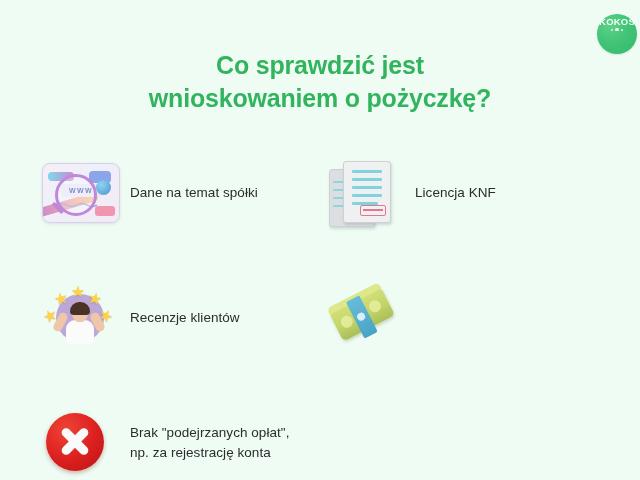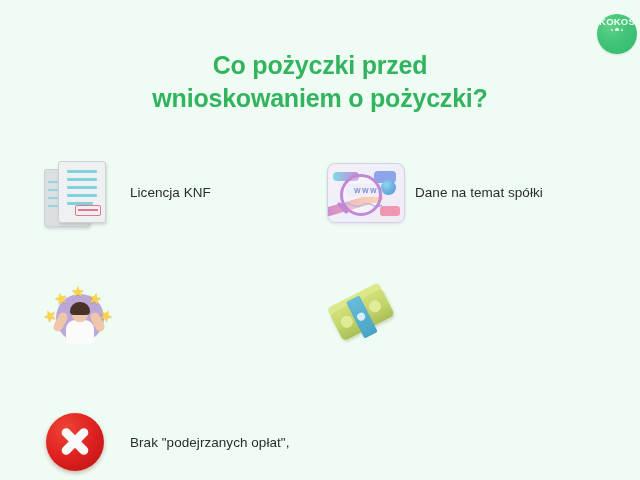--- a/index.html
+++ b/index.html
@@ -300,25 +300,46 @@
   <span class="logo-dots">
     <i></i>
       <i class="b"></i>
       <i></i>
   </span>
   <span class="logo-word">KOKOS</span>
   <span class="logo-sub"></span>
 </div>
 
 <h1 id="page-title">
-  <span class="line">Co pożyczki przed</span>
-  <span class="line">wnioskowaniem o pożyczki?</span>
+  <span class="line">Co sprawdzić jest</span>
+  <span class="line">wnioskowaniem o pożyczkę?</span>
 </h1>
 
 <div id="checklist">
+
+  <div class="check-item">
+    <div class="item-icon">
+      <div class="ic-web">
+        <span class="bar-a"></span>
+        <span class="bar-b"></span>
+        <span class="streak"></span>
+        <span class="tag"></span>
+        <svg class="squig" viewBox="0 0 44 6">
+          <path d="M0 3 Q5 0 10 3 T20 3 T30 3 T40 3" fill="none" stroke="#8da0e0" stroke-width="1.4"></path>
+        </svg>
+        <span class="www">WWW</span>
+        <span class="glass"></span>
+        <span class="handle"></span>
+        <span class="blob"></span>
+      </div>
+    </div>
+    <div class="item-label">
+      <span>Dane na temat spółki</span>
+    </div>
+  </div>
 
   <div class="check-item">
     <div class="item-icon">
       <div class="ic-docs">
         <span class="sheet back"></span>
         <span class="bln" style="top:22px"></span>
         <span class="bln" style="top:30px"></span>
         <span class="bln" style="top:38px"></span>
         <span class="bln" style="top:46px"></span>
         <span class="sheet front">
@@ -331,55 +352,37 @@
         </span>
       </div>
     </div>
     <div class="item-label">
       <span>Licencja KNF</span>
     </div>
   </div>
 
   <div class="check-item">
     <div class="item-icon">
-      <div class="ic-web">
-        <span class="bar-a"></span>
-        <span class="bar-b"></span>
-        <span class="streak"></span>
-        <span class="tag"></span>
-        <svg class="squig" viewBox="0 0 44 6">
-          <path d="M0 3 Q5 0 10 3 T20 3 T30 3 T40 3" fill="none" stroke="#8da0e0" stroke-width="1.4"></path>
-        </svg>
-        <span class="www">WWW</span>
-        <span class="glass"></span>
-        <span class="handle"></span>
-        <span class="blob"></span>
-      </div>
-    </div>
-    <div class="item-label">
-      <span>Dane na temat spółki</span>
-    </div>
-  </div>
-
-  <div class="check-item">
-    <div class="item-icon">
       <div class="ic-rev">
         <span class="disc"></span>
         <span class="star s1">★</span>
         <span class="star s2">★</span>
         <span class="star s3">★</span>
         <span class="star s4">★</span>
         <span class="star s5">★</span>
         <span class="arm l"></span>
         <span class="arm r"></span>
         <span class="body"></span>
         <span class="head"></span>
         <span class="hair"></span>
       </div>
     </div>
+    <div class="item-label">
+      <span>Recenzje klientów</span>
+    </div>
   </div>
 
 
   <div class="check-item">
     <div class="item-icon">
       <div class="ic-money">
         <span class="stack">
           <span class="note-c" style="left:6px; top:10px"></span>
           <span class="note-c" style="right:8px; top:9px"></span>
           <span class="band">
@@ -392,16 +395,17 @@
 
   <div class="check-item">
     <div class="item-icon">
       <div class="ic-x">
         <span class="bar a"></span>
         <span class="bar b"></span>
       </div>
     </div>
     <div class="item-label">
       <div>Brak "podejrzanych opłat",</div>
+      <div>np. za rejestrację konta</div>
     </div>
   </div>
 
 </div>
 
 </body></html>

